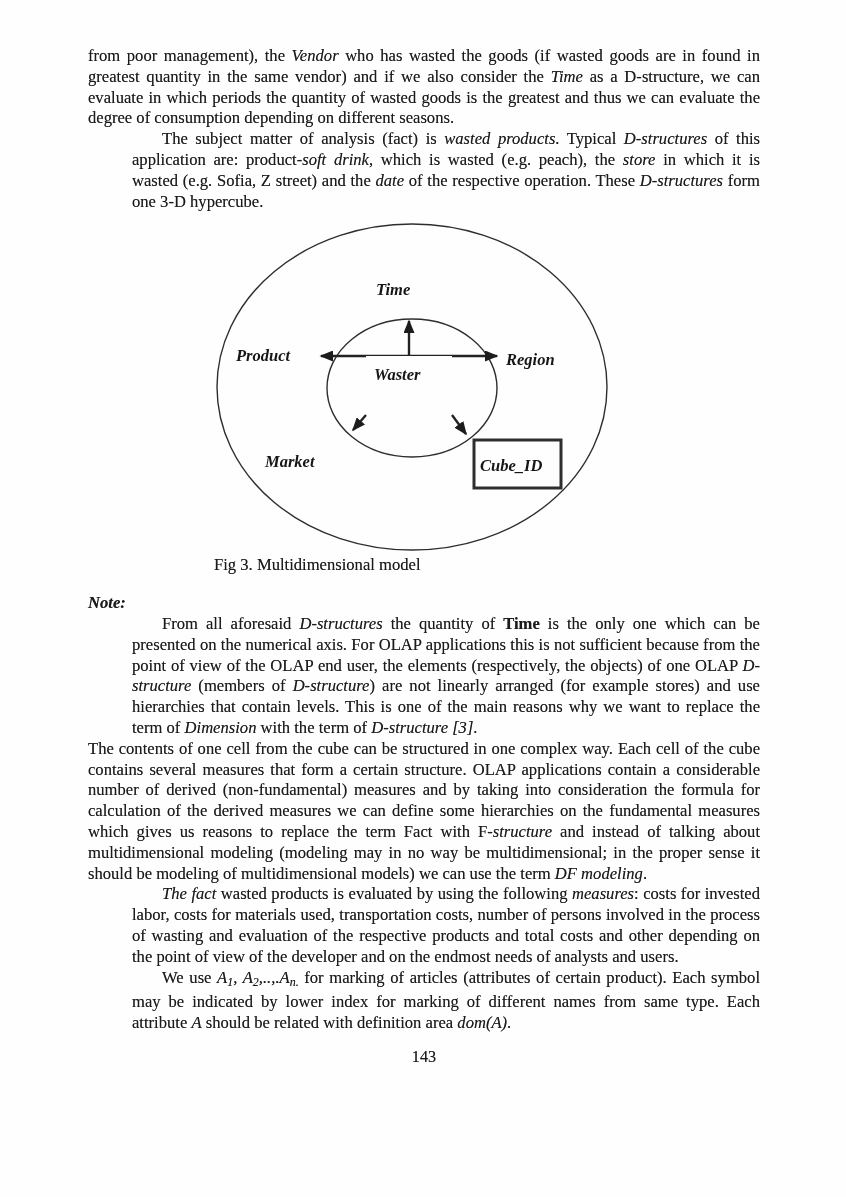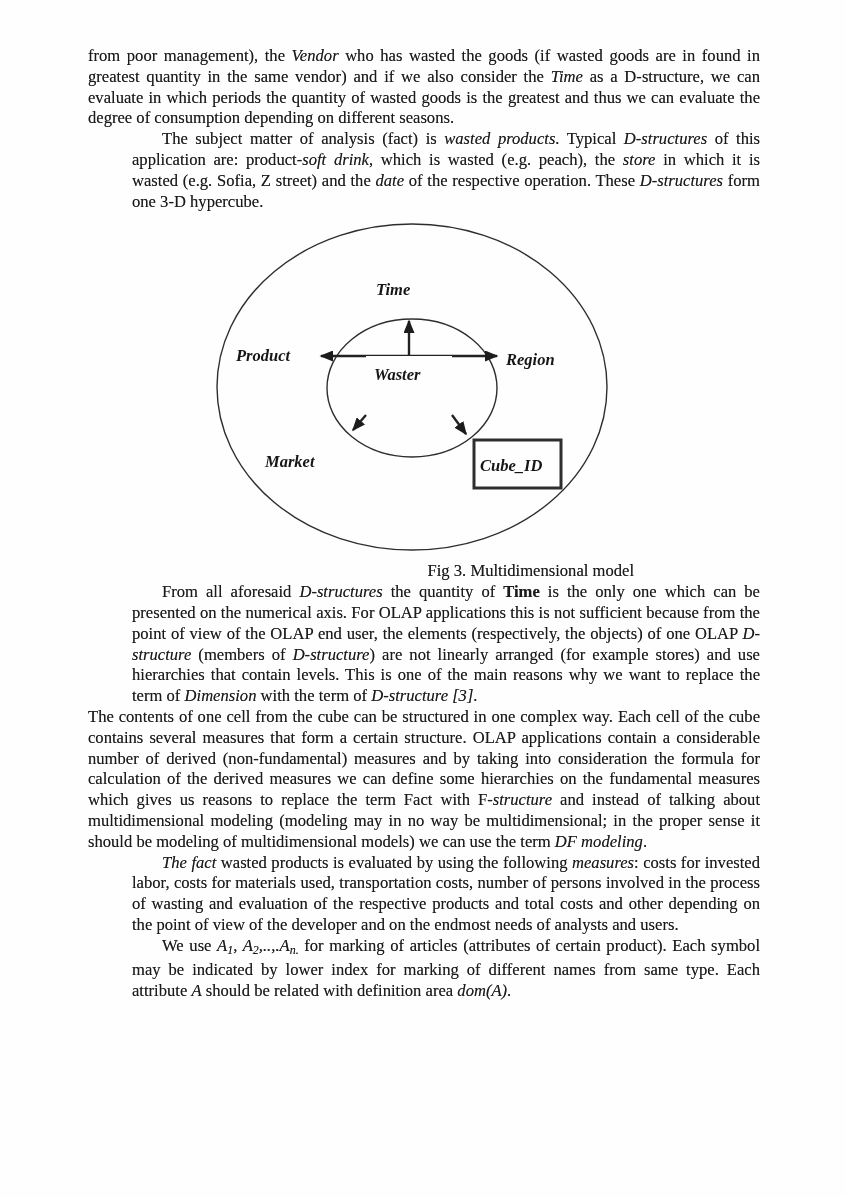--- a/index.html
+++ b/index.html
@@ -30,24 +30,23 @@
   .st-i  { font-style: italic; }
   .st-b  { font-weight: bold; }
   .st-isub { font-style: italic; font-size: 0.72em; vertical-align: -0.22em; }
   .figure-wrap {
     width: 420px;
     margin: 8px auto 0 auto;
     text-align: center;
   }
   .figure-wrap svg { display: block; }
   .figure-caption {
-    margin-top: 6px;
     font-size: 16.6px;
     line-height: 20.8px;
-    text-align: right;
+    text-align: left;
     text-shadow: 0 0 0.4px rgba(20,20,20,0.55);
   }
   .note-heading {
     margin: 17px 0 0 0;
     font-size: 16.6px;
     line-height: 20.8px;
     font-weight: bold;
     font-style: italic;
     text-shadow: 0 0 0.4px rgba(20,20,20,0.55);
   }
@@ -134,21 +133,23 @@
 
         <g>
           <rect class="dg-box-thick dg-shape" x="260" y="220" width="87" height="48"></rect>
           <text class="dg-label" x="266" y="251">Cube_ID</text>
         </g>
       </svg>
 
       <div class="figure-caption">Fig 3. Multidimensional model</div>
     </div>
 
+    <p class="note-heading">Note:</p>
     <p class="body-par indent">From all aforesaid <span class="st-i">D-structures</span> the quantity of <span class="st-b">Time</span> is the only one which can be presented on the numerical axis. For OLAP applications this is not sufficient because from the point of view of the OLAP end user, the elements (respectively, the objects) of one OLAP <span class="st-i">D-structure</span>  (members of <span class="st-i">D-structure</span>) are not linearly arranged (for example stores) and use hierarchies that contain levels.  This is one of the main reasons why we want to replace the term of <span class="st-i">Dimension</span> with the term of <span class="st-i">D-structure [3]</span>.</p>
 
     <p class="body-par">The contents of one cell from the cube can be structured in one complex way. Each cell of the cube contains several measures that form a certain structure. OLAP applications contain a considerable number of derived (non-fundamental) measures and by taking into consideration the formula for calculation of the derived measures we can define some hierarchies on the fundamental measures which gives us reasons to replace the term Fact with F-<span class="st-i">structure</span> and instead of talking about multidimensional modeling (modeling may in no way be multidimensional; in the proper sense it should be modeling of multidimensional models) we can use the term <span class="st-i">DF modeling</span>.</p>
     <p class="body-par indent"><span class="st-i">The fact</span> wasted products is evaluated by using the following <span class="st-i">measures</span>: costs for invested labor, costs for materials used, transportation costs, number of persons involved in the process of wasting and evaluation of the respective products and total costs and other depending on the point of view of the developer and on the endmost needs of analysts and users.</p>
 
     <p class="body-par indent">We use <span class="st-i">A</span><span class="st-isub">1</span><span class="st-i">, A</span><span class="st-isub">2</span><span class="st-i">,..,.A</span><span class="st-isub">n.</span>  for marking of articles (attributes of certain product). Each symbol may be indicated by lower index for marking of different names from same type. Each attribute <span class="st-i">A</span> should be related with definition area <span class="st-i">dom(A)</span>.</p>
 
+    <div class="page-number">143</div>
   </div>
 </div>
 
 </body></html>

